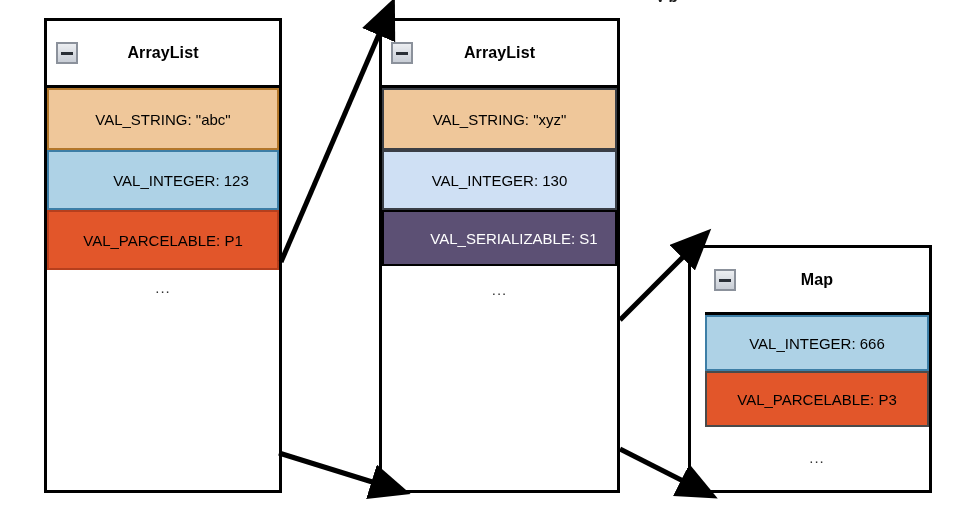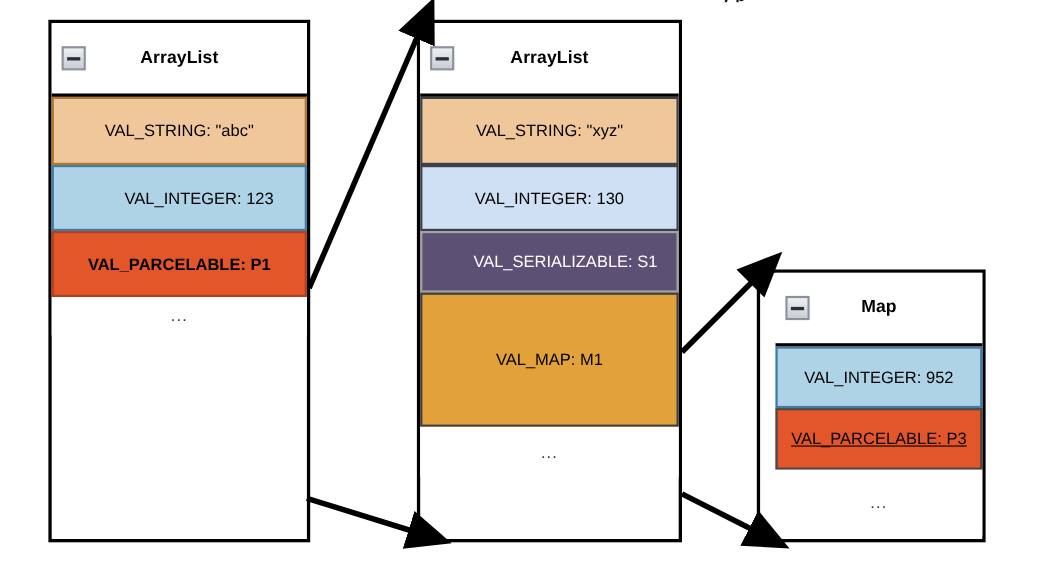--- a/index.html
+++ b/index.html
@@ -65,21 +65,21 @@
     font-size:15px;
     letter-spacing:1px;
   }
 
   
   .c-string      {background:#efc79a;border:2px solid #b2762a;}
   .c-int-strong  {background:#aed2e6;border:2px solid #3d7ea6;}
   .c-int-soft    {background:#cfe0f4;border:2px solid #90a7c4;}
   .c-parcel      {background:#e2562a;border:2px solid #b63f1d;}
   .c-parcel-soft {background:#e2562a;border:2px solid #4a4a4a;}
-  .c-serial      {background:#5c5074;border:2px solid #a3a3a3;color:#ffffff;padding-left:29px;}
+  .c-serial      {background:#5c5074;border:2px solid #000000;color:#ffffff;padding-left:29px;}
   .c-list        {background:#e3a139;border:2px solid #b4761d;}
 
   
   .dk{border-color:#3b3f46;}
 
   
   #arrows{position:absolute;left:0;top:0;width:954px;height:511px;pointer-events:none;}
 
   
   .clipped-top{
@@ -107,21 +107,21 @@
       <span class="collapse-icon">
         <span class="minus"></span>
       </span>
       <span class="box-title">ArrayList</span>
     </div>
 
     <div class="row c-string" style="height:62px;">VAL_STRING:  "abc"</div>
 
     <div class="row c-int-strong" style="height:60px;padding-left:36px;">VAL_INTEGER: 123</div>
 
-    <div class="row c-parcel" style="height:60px;font-weight:bold;">VAL_PARCELABLE: P1</div>
+    <div class="row c-parcel" style="height:60px;">VAL_PARCELABLE: P1</div>
 
 
     <div class="row plain" style="height:35px;">...</div>
   </div>
 
   <div class="uml-box" style="left:363px;top:18px;width:241px;height:475px;">
 
     <div class="box-header">
       <span class="collapse-icon">
         <span class="minus"></span>
@@ -129,37 +129,36 @@
       <span class="box-title">ArrayList</span>
     </div>
 
     <div class="row c-string dk" style="height:62px;">VAL_STRING:  "xyz"</div>
 
     <div class="row c-int-soft dk" style="height:60px;">VAL_INTEGER: 130</div>
 
 
     <div class="row c-serial" style="height:56px;">VAL_SERIALIZABLE: S1</div>
 
-    <div class="row c-list dk" style="height:122px;">VAL_MAP: M1</div>
 
     <div class="row plain" style="height:46px;">...</div>
   </div>
 
-  <div class="uml-box" style="left:672px;top:245px;width:208px;height:248px;padding-left:14px;">
+  <div class="uml-box" style="left:672px;top:245px;width:244px;height:248px;padding-left:14px;">
 
     <div class="box-header">
       <span class="collapse-icon">
         <span class="minus"></span>
       </span>
       <span class="box-title">Map</span>
     </div>
 
-    <div class="row c-int-strong" style="height:56px;">VAL_INTEGER: 952</div>
+    <div class="row c-int-strong" style="height:56px;">VAL_INTEGER: 666</div>
 
-    <div class="row c-parcel-soft" style="height:56px;text-decoration:underline;">VAL_PARCELABLE: P3</div>
+    <div class="row c-parcel-soft" style="height:56px;">VAL_PARCELABLE: P3</div>
 
     <div class="row plain" style="height:60px;">...</div>
   </div>
 
   <svg id="arrows" viewBox="0 0 954 511" width="954" height="511">
     <defs>
       <marker id="ah" markerWidth="11" markerHeight="11" refX="2.2" refY="3.6" orient="auto" markerUnits="strokeWidth">
         <path d="M0,0 L0,7.2 L8.2,3.6 z" fill="#000"></path>
       </marker>
     </defs>

